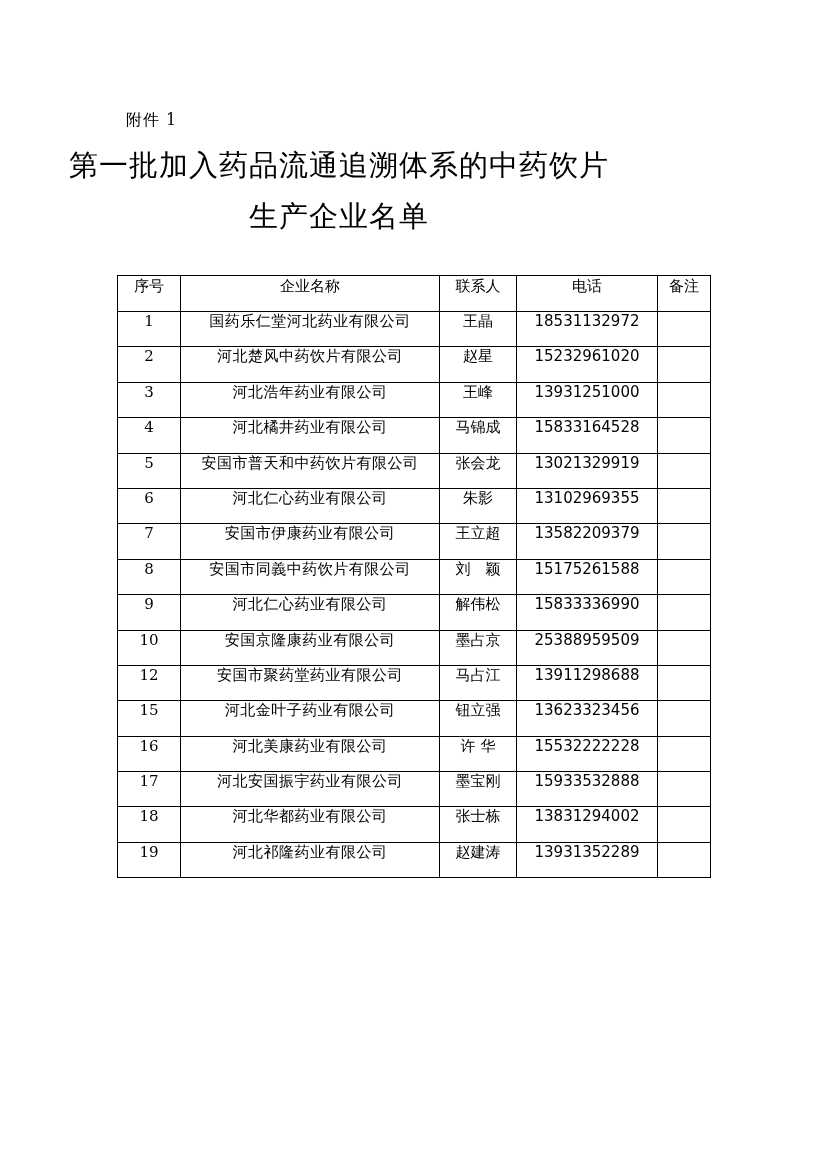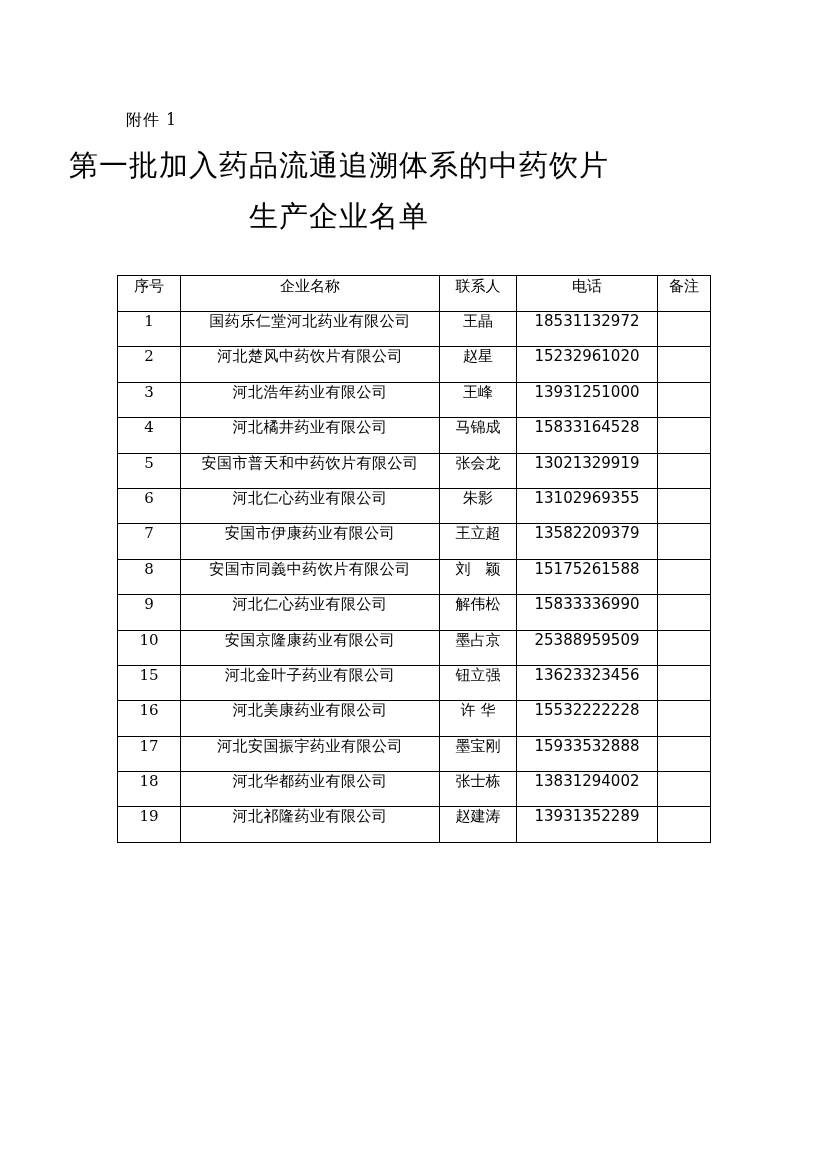--- a/index.html
+++ b/index.html
@@ -113,20 +113,27 @@
         <td class="note"></td>
       </tr>
       <tr>
         <td class="idx">10</td>
         <td class="name">安国京隆康药业有限公司</td>
         <td class="contact">墨占京</td>
         <td class="phone">25388959509</td>
         <td class="note"></td>
       </tr>
       <tr>
+        <td class="idx">12</td>
+        <td class="name">安国市聚药堂药业有限公司</td>
+        <td class="contact">马占江</td>
+        <td class="phone">13911298688</td>
+        <td class="note"></td>
+      </tr>
+      <tr>
         <td class="idx">15</td>
         <td class="name">河北金叶子药业有限公司</td>
         <td class="contact">钮立强</td>
         <td class="phone">13623323456</td>
         <td class="note"></td>
       </tr>
       <tr>
         <td class="idx">16</td>
         <td class="name">河北美康药业有限公司</td>
         <td class="contact">许 华</td>

